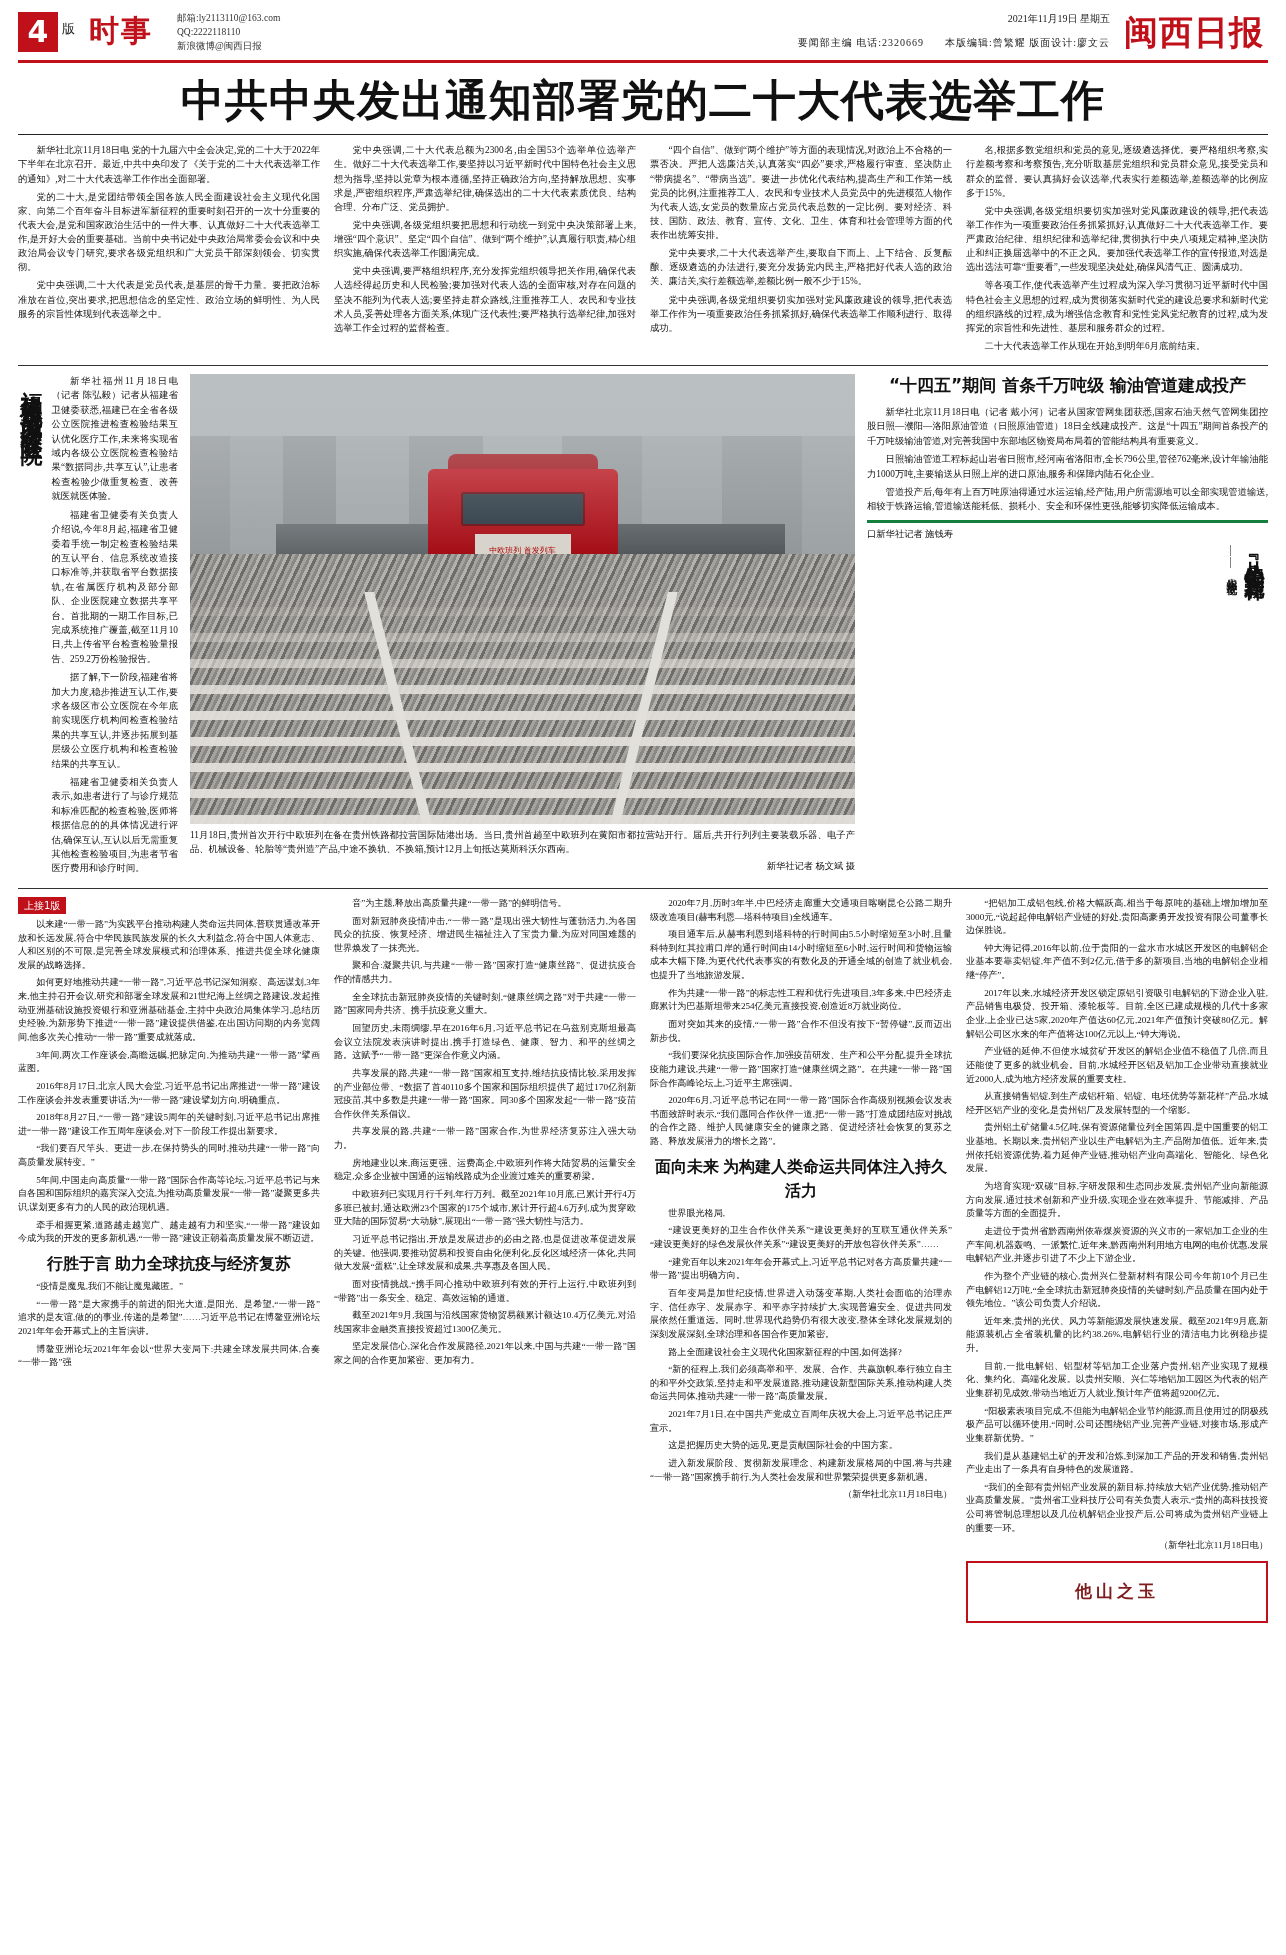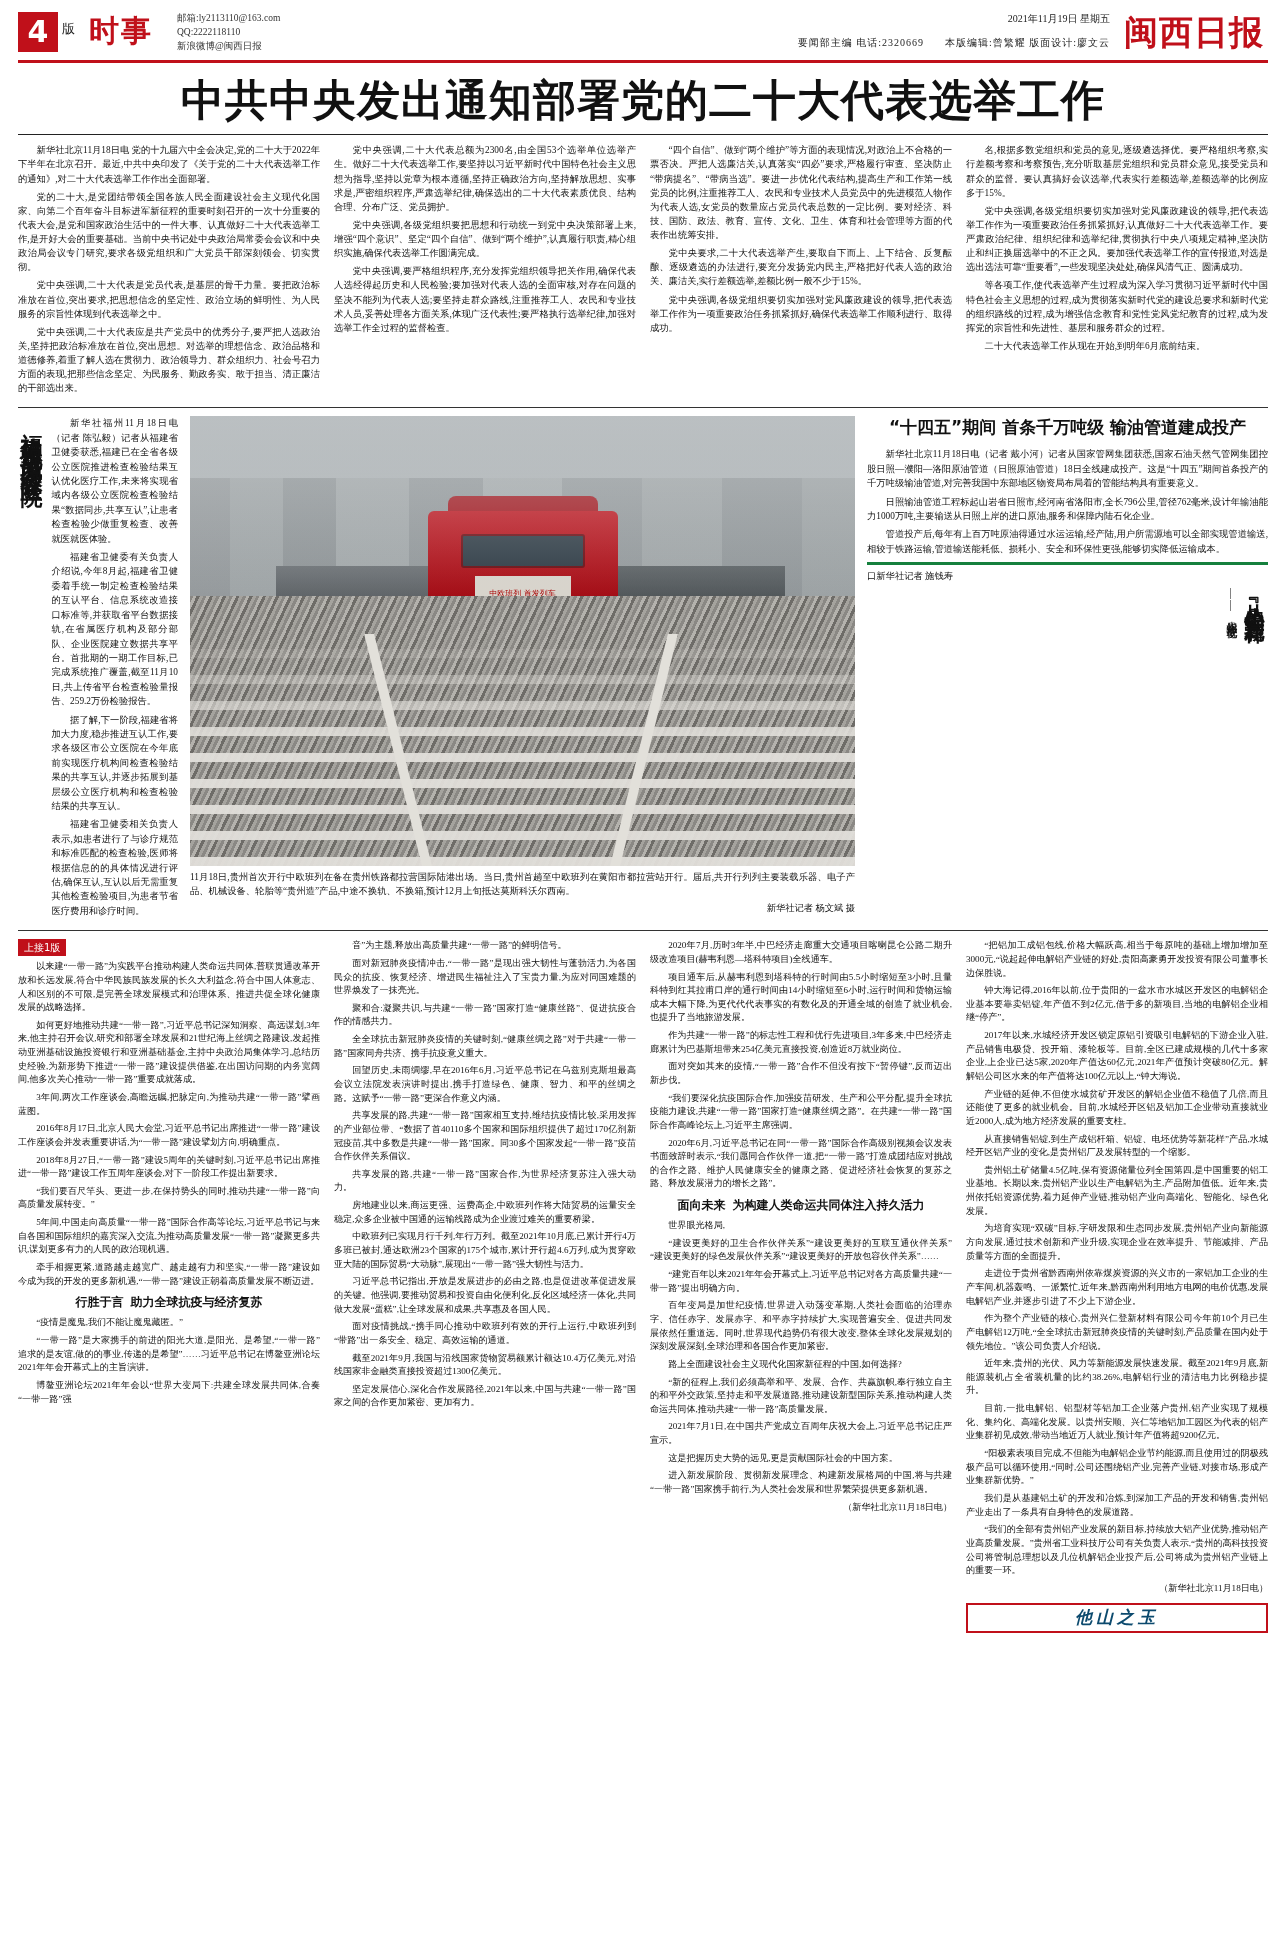--- a/index.html
+++ b/index.html
@@ -54,25 +54,25 @@
   .vtitle2{writing-mode:vertical-rl;font-size:20px;font-weight:bold;font-family:"DejaVu Sans",sans-serif;
      letter-spacing:2px;line-height:1.3;height:300px;}
   .vsub{writing-mode:vertical-rl;font-size:11px;height:300px;letter-spacing:1px;}
 
   
   .bottom{display:flex;gap:14px;margin-top:8px;font-size:9.1px;line-height:1.5;text-align:justify;}
   .bottom .col{flex:1;}
   .bottom p{margin:0 0 4px;text-indent:2em;}
   .tag{display:inline-block;background:#c0101a;color:#fff;font-size:10px;padding:1px 6px;
       font-family:"DejaVu Sans",sans-serif;margin-bottom:4px;}
-  .subhead{text-align:center;font-weight:bold;font-size:12px;margin:6px 0 4px;
-      font-family:Liberation Mono, monospace;}
+  .subhead{text-align:center;font-weight:bold;font-size:16px;margin:6px 0 4px;
+      font-family:Liberation Serif, serif;}
   .endline{text-align:right;}
-  .stamp{border:2px solid #c0101a;color:#0c4a6e;font-weight:bold;font-size:17px;
-      font-family:"DejaVu Sans",sans-serif;text-align:center;padding:0 0;margin-top:8px;letter-spacing:4px;font-style:italic;}
+  .stamp{border:2px solid #c0101a;color:#7f1d1d;font-weight:bold;font-size:17px;
+      font-family:"DejaVu Sans",sans-serif;text-align:center;padding:16px 0;margin-top:8px;letter-spacing:4px;}
 
   
   .sky{position:absolute;inset:0;background:linear-gradient(#9fa6aa,#c3c7c8 45%,#cfd2d2 60%,#b9bdbd 75%,#8e9294);}
   .bg-build{position:absolute;top:62px;left:0;width:100%;height:120px;
      background:linear-gradient(90deg,#8e9396 0 6%,#9aa0a2 6% 14%,#878d90 14% 22%,#9ea4a6 22% 33%,
      #8b9194 33% 44%,#a2a8aa 44% 56%,#8d9396 56% 68%,#9ba1a3 68% 80%,#8a9093 80% 92%,#979d9f 92% 100%);
      opacity:.85;}
   .ballast{position:absolute;left:0;bottom:0;width:100%;height:270px;
      background:repeating-linear-gradient(115deg,#8a8884 0 3px,#b4b2ad 3px 6px,#6e6c68 6px 9px,#a5a39e 9px 12px);}
   .platform{position:absolute;left:0;top:185px;width:100%;height:40px;background:#7b7976;}
@@ -128,21 +128,20 @@
   </div>
 
   <div class="headline">中共中央发出通知部署党的二十大代表选举工作</div>
   <div class="hr-thin"></div>
 
   <div class="top-cols">
     <div class="col">
       <p>新华社北京11月18日电   党的十九届六中全会决定,党的二十大于2022年下半年在北京召开。最近,中共中央印发了《关于党的二十大代表选举工作的通知》,对二十大代表选举工作作出全面部署。</p>
       <p>党的二十大,是党团结带领全国各族人民全面建设社会主义现代化国家、向第二个百年奋斗目标进军新征程的重要时刻召开的一次十分重要的代表大会,是党和国家政治生活中的一件大事、认真做好二十大代表选举工作,是开好大会的重要基础。当前中央书记处中央政治局常委会会议和中央政治局会议专门研究,要求各级党组织和广大党员干部深刻领会、切实贯彻。</p>
       <p>党中央强调,二十大代表是党员代表,是基层的骨干力量。要把政治标准放在首位,突出要求,把思想信念的坚定性、政治立场的鲜明性、为人民服务的宗旨性体现到代表选举之中。</p>
-      <p>党中央强调,二十大代表应是共产党员中的优秀分子,要严把人选政治关,坚持把政治标准放在首位,突出思想。对选举的理想信念、政治品格和道德修养,着重了解人选在贯彻力、政治领导力、群众组织力、社会号召力方面的表现,把那些信念坚定、为民服务、勤政务实、敢于担当、清正廉洁的干部选出来。</p>
     </div>
     <div class="col">
       <p>党中央强调,二十大代表总额为2300名,由全国53个选举单位选举产生。做好二十大代表选举工作,要坚持以习近平新时代中国特色社会主义思想为指导,坚持以党章为根本遵循,坚持正确政治方向,坚持解放思想、实事求是,严密组织程序,严肃选举纪律,确保选出的二十大代表素质优良、结构合理、分布广泛、党员拥护。</p>
       <p>党中央强调,各级党组织要把思想和行动统一到党中央决策部署上来,增强“四个意识”、坚定“四个自信”、做到“两个维护”,认真履行职责,精心组织实施,确保代表选举工作圆满完成。</p>
       <p>党中央强调,要严格组织程序,充分发挥党组织领导把关作用,确保代表人选经得起历史和人民检验;要加强对代表人选的全面审核,对存在问题的坚决不能列为代表人选;要坚持走群众路线,注重推荐工人、农民和专业技术人员,妥善处理各方面关系,体现广泛代表性;要严格执行选举纪律,加强对选举工作全过程的监督检查。</p>
     </div>
     <div class="col">
       <p>“四个自信”、做到“两个维护”等方面的表现情况,对政治上不合格的一票否决。严把人选廉洁关,认真落实“四必”要求,严格履行审查、坚决防止“带病提名”、“带病当选”。要进一步优化代表结构,提高生产和工作第一线党员的比例,注重推荐工人、农民和专业技术人员党员中的先进模范人物作为代表人选,女党员的数量应占党员代表总数的一定比例。要对经济、科技、国防、政法、教育、宣传、文化、卫生、体育和社会管理等方面的代表作出统筹安排。</p>
       <p>党中央要求,二十大代表选举产生,要取自下而上、上下结合、反复酝酿、逐级遴选的办法进行,要充分发扬党内民主,严格把好代表人选的政治关、廉洁关,实行差额选举,差额比例一般不少于15%。</p>
       <p>党中央强调,各级党组织要切实加强对党风廉政建设的领导,把代表选举工作作为一项重要政治任务抓紧抓好,确保代表选举工作顺利进行、取得成功。</p>

